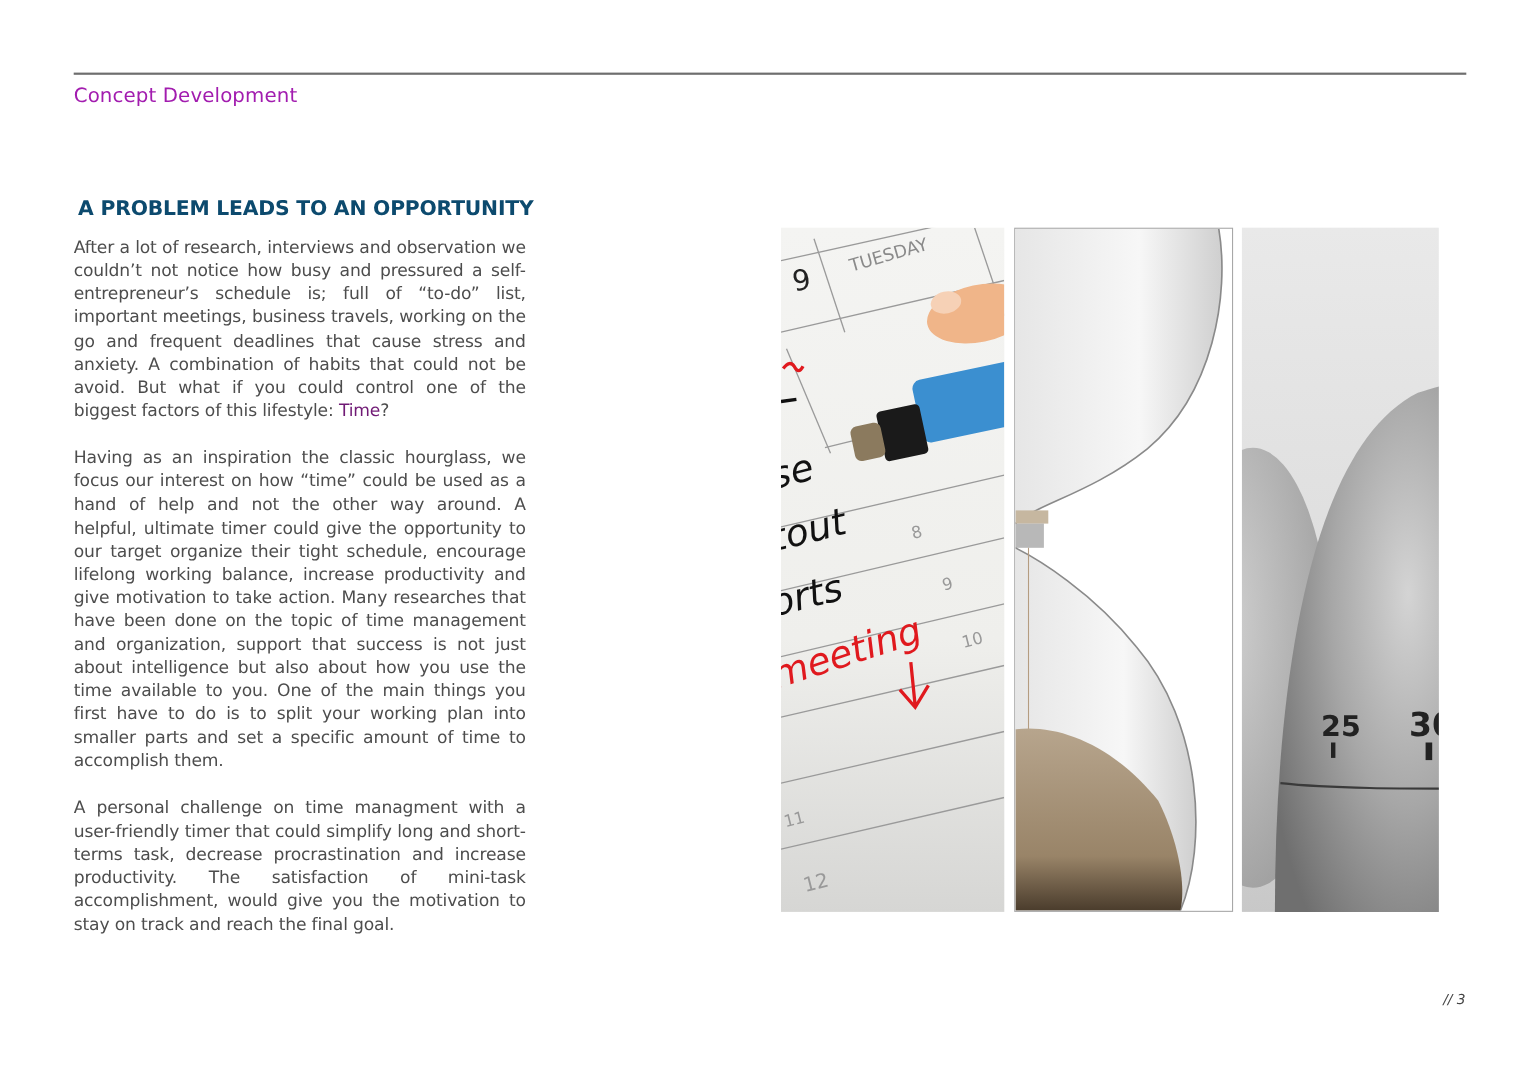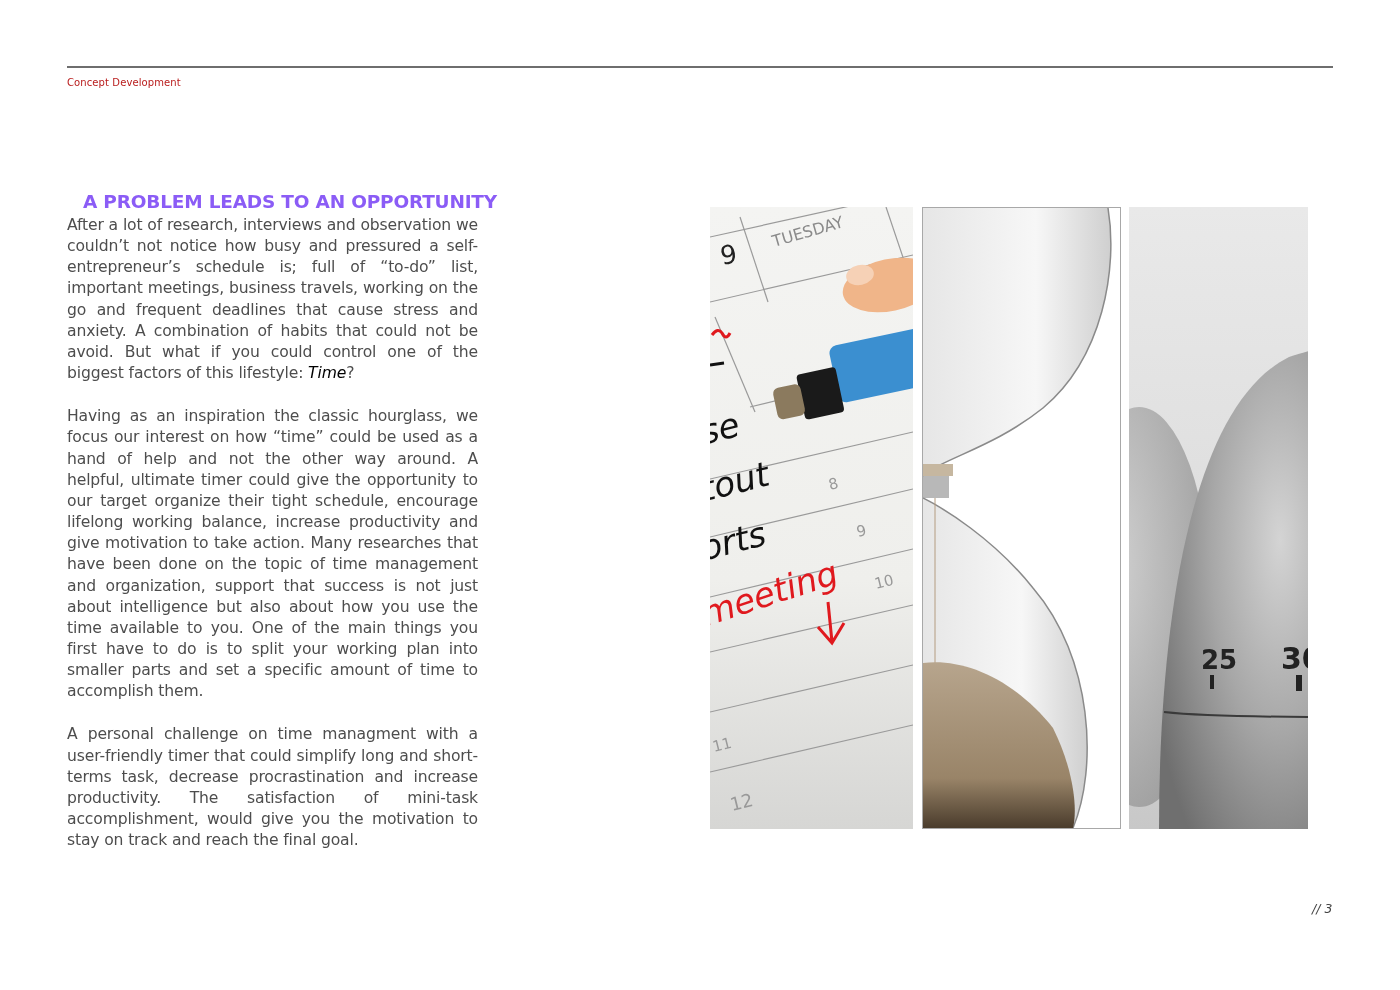--- a/index.html
+++ b/index.html
@@ -1,25 +1,25 @@
 <!DOCTYPE html>
 <html><head>
 <meta charset="utf-8">
 <style>
   html, body { margin: 0; padding: 0; background: #ffffff; }
   body { width: 1400px; height: 990px; position: relative; overflow: hidden;
          font-family: "DejaVu Sans", "Liberation Sans", sans-serif; color: #4a4a4a; }
   .top-rule { position: absolute; left: 67px; top: 66px; width: 1266px; height: 2px; background: #6e6e6e; }
-  .section-label { position: absolute; left: 67px; top: 77px; font-size: 10px; color: #b91c1c; letter-spacing: 0.1px; }
+  .section-label { position: absolute; left: 67px; top: 77px; font-size: 18px; color: #a21caf; letter-spacing: 0.1px; }
   .heading { position: absolute; left: 67px; top: 175px; width: 420px; font-size: 18.5px; font-weight: bold;
-             color: #8b5cf6; letter-spacing: -0.2px; margin: 16px; white-space: nowrap; }
+             color: #0c4a6e; letter-spacing: -0.2px; margin: 4px; white-space: nowrap; }
   .body-text { position: absolute; left: 67px; top: 215px; width: 411px; }
   .body-text p { margin: 0 0 22px 0; font-size: 15.6px; line-height: 21.15px; text-align: justify;
                  color: #4d4d4d; letter-spacing: -0.15px; }
-  .body-text strong { font-weight: normal; color: #000000; font-style: italic; }
+  .body-text strong { font-weight: normal; color: #701a75; }
   .panel { position: absolute; top: 207px; height: 622px; overflow: hidden; }
   .p1 { left: 710px; width: 203px; background: linear-gradient(180deg,#f4f4f2 0%,#efefec 60%,#d6d6d4 100%); }
   .p2 { left: 922px; width: 197px; border: 1px solid #a8a8a8; background: #ffffff; top: 207px; height: 620px; }
   .p3 { left: 1129px; width: 179px; background: linear-gradient(180deg,#e9e9e9 0%,#dcdcdc 60%,#c8c8c8 100%); }
   .page-number { position: absolute; left: 1312px; top: 901px; font-size: 12.5px; color: #444; font-style: italic; }
   svg { display: block; }
 </style>
 </head>
 <body>
 

